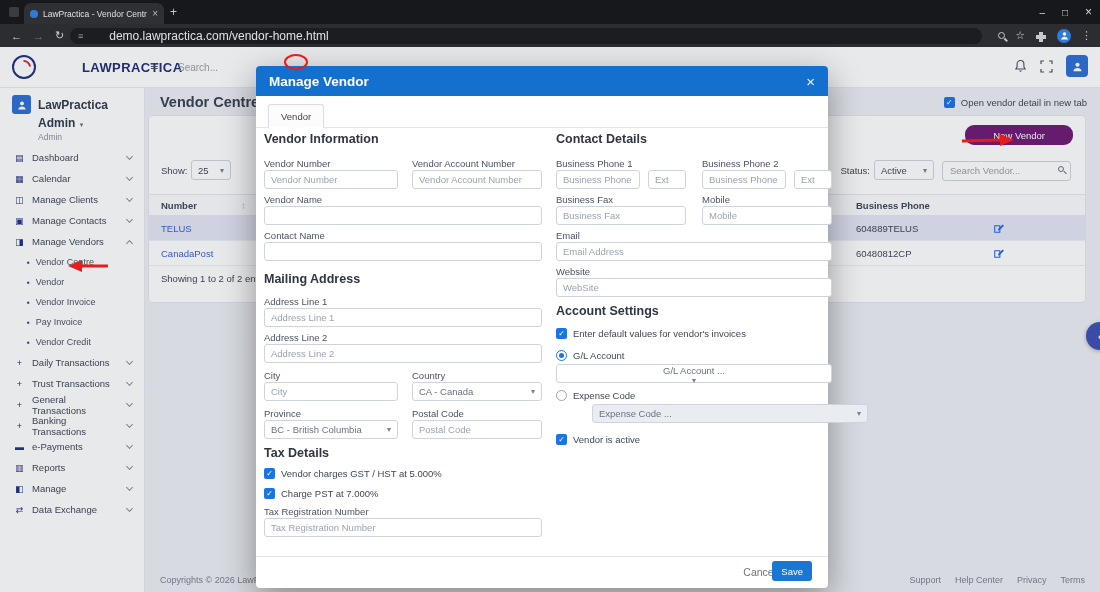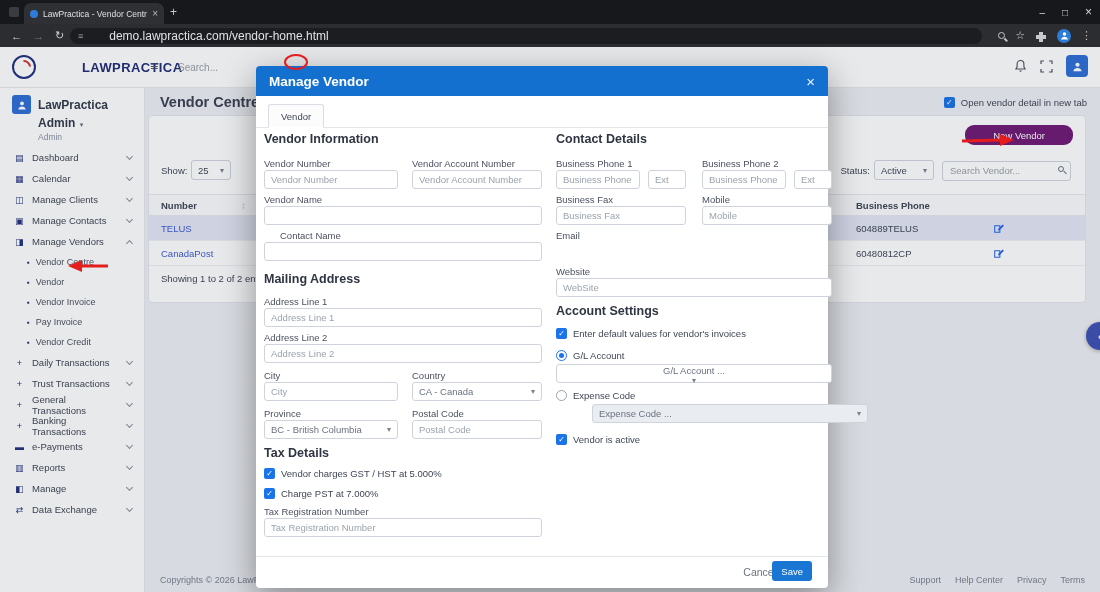--- a/index.html
+++ b/index.html
@@ -356,21 +356,21 @@
         <span class="m-tab">Vendor</span>
       </div>
 
       <span class="mh" style="left:8px;top:66px;">Vendor Information</span>
       <span class="ml" style="left:8px;top:92px;">Vendor Number</span>
       <span class="ml" style="left:156px;top:92px;">Vendor Account Number</span>
       <input class="mi" style="left: 8px; top: 104px; width: 134px;" placeholder="Vendor Number">
       <input class="mi" style="left: 156px; top: 104px; width: 130px;" placeholder="Vendor Account Number">
       <span class="ml" style="left:8px;top:128px;">Vendor Name</span>
       <input class="mi" style="left: 8px; top: 140px; width: 278px;">
-      <span class="ml" style="left:8px;top:164px;margin-left:16px;">Contact Name</span>
+      <span class="ml" style="left:8px;top:164px;">Contact Name</span>
       <input class="mi" style="left: 8px; top: 176px; width: 278px;">
 
       <span class="mh" style="left:8px;top:206px;">Mailing Address</span>
       <span class="ml" style="left:8px;top:230px;">Address Line 1</span>
       <input class="mi" style="left: 8px; top: 242px; width: 278px;" placeholder="Address Line 1">
       <span class="ml" style="left:8px;top:266px;">Address Line 2</span>
       <input class="mi" style="left: 8px; top: 278px; width: 278px;" placeholder="Address Line 2">
       <span class="ml" style="left:8px;top:304px;">City</span>
       <span class="ml" style="left:156px;top:304px;">Country</span>
       <input class="mi" style="left: 8px; top: 316px; width: 134px;" placeholder="City">
@@ -403,20 +403,21 @@
       <span class="ml" style="left:446px;top:92px;">Business Phone 2</span>
       <input class="mi" style="left: 300px; top: 104px; width: 84px;" placeholder="Business Phone 1">
       <input class="mi" style="left: 392px; top: 104px; width: 38px;" placeholder="Ext">
       <input class="mi" style="left: 446px; top: 104px; width: 84px;" placeholder="Business Phone 2">
       <input class="mi" style="left: 538px; top: 104px; width: 38px;" placeholder="Ext">
       <span class="ml" style="left:300px;top:128px;">Business Fax</span>
       <span class="ml" style="left:446px;top:128px;">Mobile</span>
       <input class="mi" style="left: 300px; top: 140px; width: 130px;" placeholder="Business Fax">
       <input class="mi" style="left: 446px; top: 140px; width: 130px;" placeholder="Mobile">
       <span class="ml" style="left:300px;top:164px;">Email</span>
+      <input class="mi" style="left: 300px; top: 176px; width: 276px;" placeholder="Email Address">
       <span class="ml" style="left:300px;top:200px;">Website</span>
       <input class="mi" style="left: 300px; top: 212px; width: 276px;" placeholder="WebSite">
 
       <span class="mh" style="left:300px;top:238px;">Account Settings</span>
       <div class="mcheckrow" style="left:300px;top:262px;">
           <span class="chk">✓</span>
           <span>Enter default values for vendor's invoices</span>
         </div>
       <div class="mcheckrow" style="left:300px;top:284px;">
           <span class="radio on"></span>

